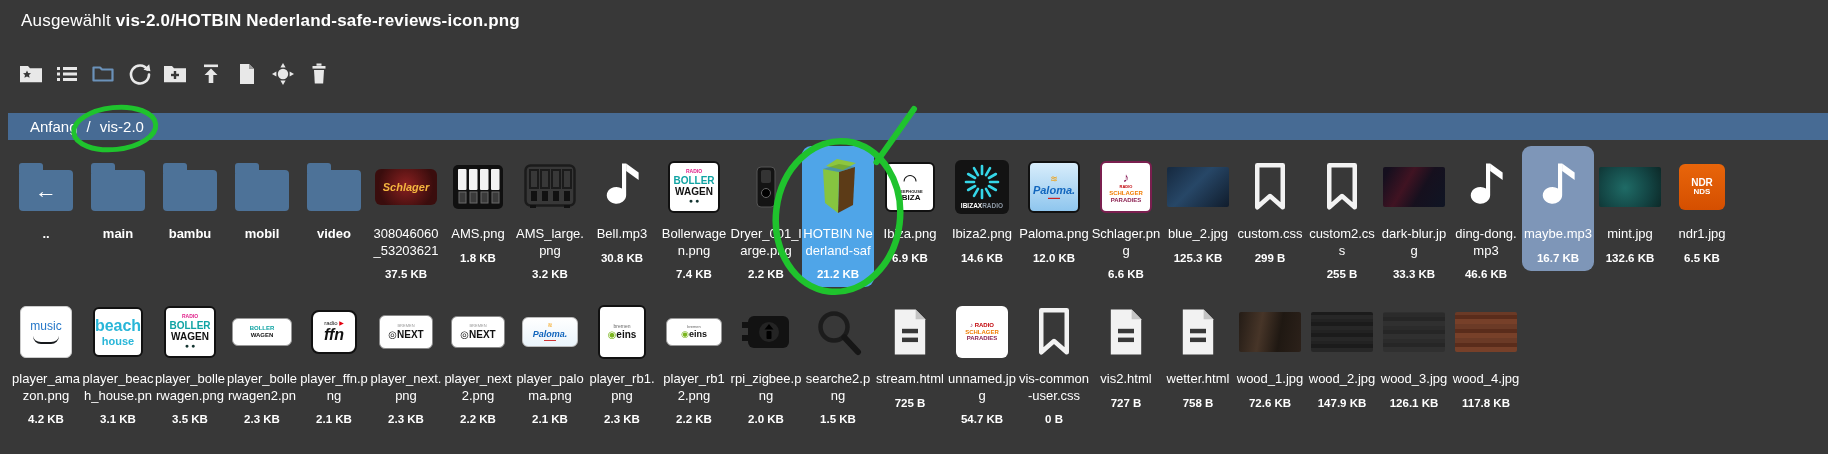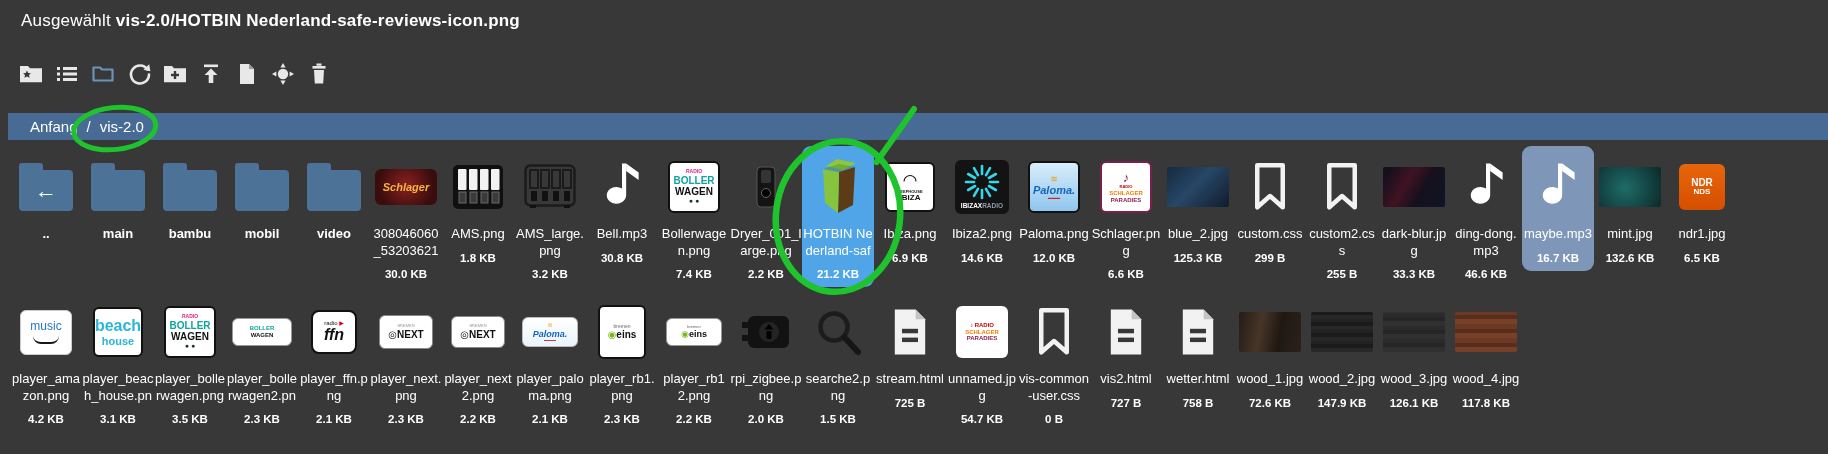--- a/index.html
+++ b/index.html
@@ -174,21 +174,21 @@
         </div>
         <div class="fname">video</div>
       </div>
       <div class="tile">
         <div class="thumbbox">
           <div class="box" style="width: 62px; height: 36px; background: radial-gradient(circle at 50% 45%, rgb(138, 32, 32), rgb(58, 13, 13) 75%);">
             <div class="bxline" style="font-size: 11px; font-weight: 700; font-style: italic;"><span style="color: rgb(244, 182, 63);">Schlager</span></div>
           </div>
         </div>
         <div class="fname">308046060_532036213</div>
-        <div class="fsize">30.0 KB</div>
+        <div class="fsize">37.5 KB</div>
       </div>
       <div class="tile">
         <div class="thumbbox">
           <svg width="52" height="46" viewBox="0 0 52 46">
             <rect x="1" y="1" width="50" height="44" rx="5" fill="#101010"></rect>
             <g fill="#f2f2f2">
               <rect x="6" y="5" width="8.5" height="21" rx="1"></rect>
               <rect x="17" y="5" width="8.5" height="21" rx="1"></rect>
               <rect x="28" y="5" width="8.5" height="21" rx="1"></rect>
               <rect x="39" y="5" width="8.5" height="21" rx="1"></rect>
@@ -394,21 +394,21 @@
             <div class="bxline" style="font-size: 8px; font-weight: 600;"><span style="color: rgb(255, 255, 255);">NDS</span></div>
           </div>
         </div>
         <div class="fname">ndr1.jpg</div>
         <div class="fsize">6.5 KB</div>
       </div>
     </div>
     <div class="frow">
       <div class="tile">
         <div class="thumbbox">
-          <div class="box" style="width: 52px; height: 45px; border: 1px solid rgb(204, 204, 204);">
+          <div class="box" style="width: 52px; height: 52px; border: 1px solid rgb(204, 204, 204);">
             <div class="bxline" style="font-size: 12px;"><span style="color: rgb(37, 119, 200);">music</span></div>
             <div class="smile"></div>
           </div>
         </div>
         <div class="fname">player_amazon.png</div>
         <div class="fsize">4.2 KB</div>
       </div>
       <div class="tile">
         <div class="thumbbox">
           <div class="box" style="width: 50px; height: 50px; border: 2px solid rgb(17, 17, 17);">

